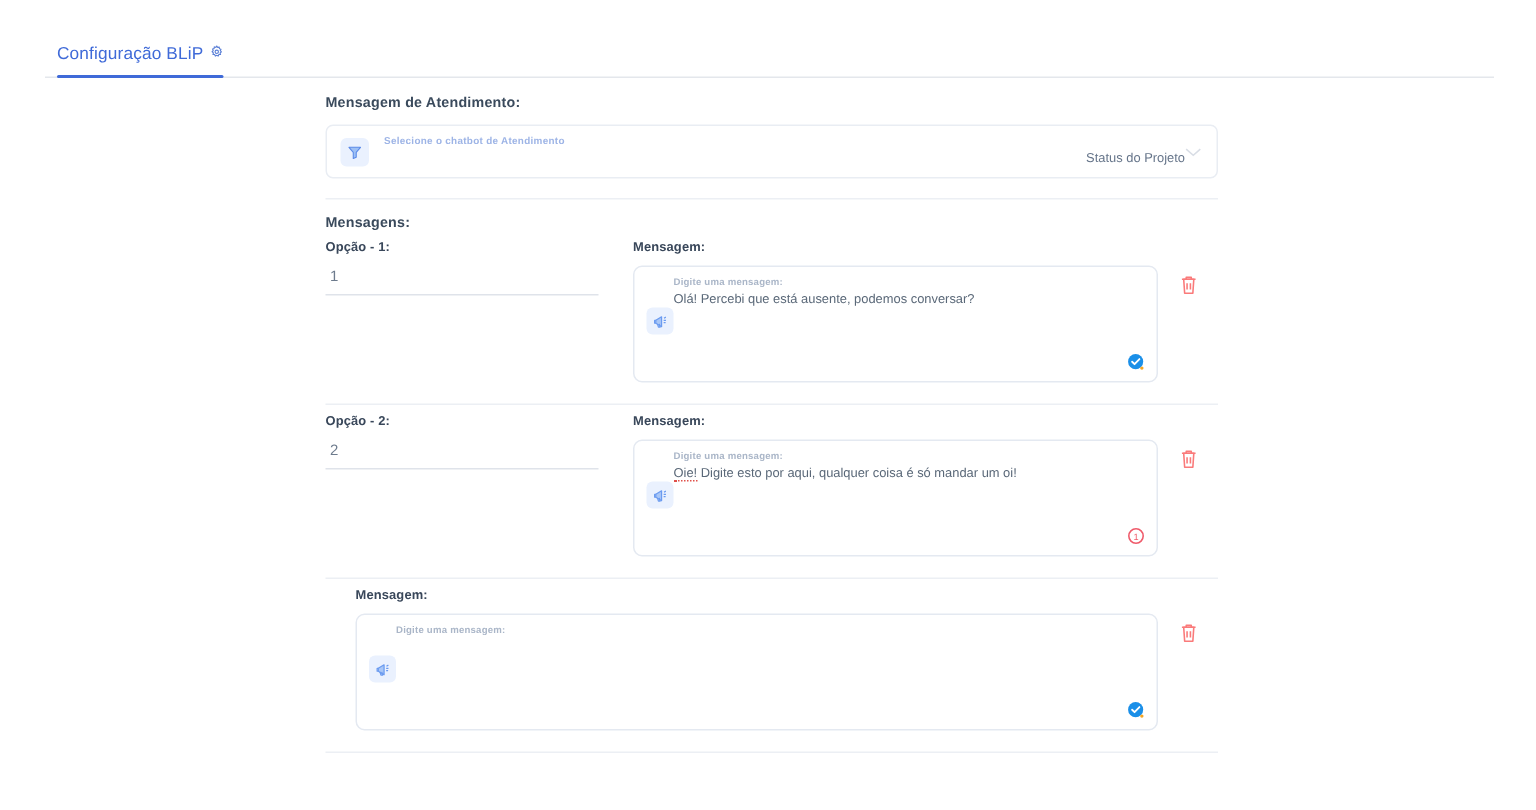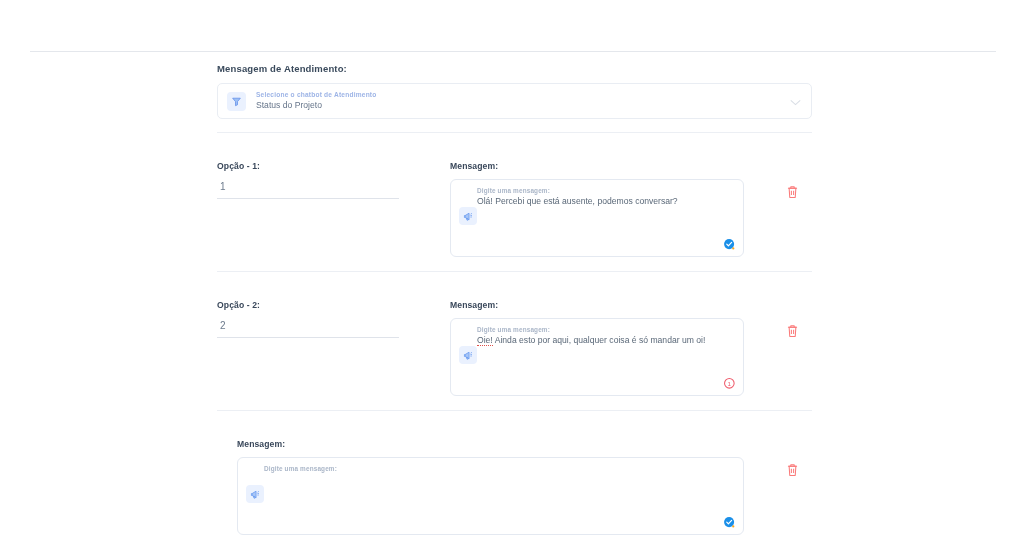--- a/index.html
+++ b/index.html
@@ -88,38 +88,38 @@
     font-size: 6.6px;
     font-weight: bold;
     color: #9db4e6;
     letter-spacing: .2px;
   }
   .sel-value {
     display: block;
     font-size: 8.6px;
     color: #66758a;
     margin-top: 2.5px;
+    text-align: right;
   }
   .chev { flex: 0 0 auto; opacity: .55; }
 
   .divider {
     height: 1px;
     background: #eceff4;
     margin: 13px 0 0 0;
     width: 595px;
   }
 
   .mensagens-hd { margin-top: 10px; }
 
   
   .row {
     display: flex;
-    margin-top: 28px;
+    margin-top: 5px;
     width: 595px;
-    gap: 28px;
   }
   .col-opt { width: 185px; flex: 0 0 185px; }
   .col-msg { flex: 1 1 auto; margin-left: 20px; position: relative; }
   .col-del { width: 40px; flex: 0 0 40px; display: flex; justify-content: center; padding-top: 24px; }
 
   .field-label {
     font-size: 8.6px;
     font-weight: bold;
     color: #39475a;
     letter-spacing: .1px;
@@ -180,20 +180,29 @@
     height: 1px;
     background: #eceff4;
     width: 595px;
     margin-top: 14px;
   }
 </style>
 </head>
 <body>
 
 <div class="tabbar">
+  <button class="tab active">
+    <span>Configuração BLiP</span>
+    <span class="tico">
+      <svg width="9" height="9" viewBox="0 0 24 24" fill="none" stroke="#5a7fd6" stroke-width="2">
+        <circle cx="12" cy="12" r="3"></circle>
+        <path d="M12 2l1.6 2.3 2.7-.6.5 2.8 2.6 1-1.1 2.6 1.9 2.1-2.2 1.8.6 2.8-2.8.2-1.3 2.5L12 18.4 9.5 19.5l-1.3-2.5-2.8-.2.6-2.8L3.8 12l1.9-2.1L4.6 7.3l2.6-1 .5-2.8 2.7.6z"></path>
+      </svg>
+    </span>
+  </button>
 </div>
 
 <div class="form">
 
   <div class="section-label">Mensagem de Atendimento:</div>
 
   <div class="select-wrap">
     <div class="select-box">
       <span class="sel-icon">
         <svg width="11" height="11" viewBox="0 0 20 20" fill="#9dc0f5" stroke="#5b8ae8" stroke-width="1.3" stroke-linejoin="round">
@@ -207,20 +216,21 @@
       <span class="chev">
         <svg width="11" height="7" viewBox="0 0 14 8" fill="none" stroke="#b9c2d0" stroke-width="1.3">
           <path d="M1 1.4L7 6.6 13 1.4"></path>
         </svg>
       </span>
     </div>
   </div>
 
   <div class="divider"></div>
 
+  <div class="section-label mensagens-hd">Mensagens:</div>
 
   <div class="row">
     <div class="col-opt">
       <div class="field-label">Opção - 1:</div>
       <input class="opt-input" type="text" value="1" style="">
     </div>
     <div class="col-msg">
       <div class="field-label">Mensagem:</div>
       <div class="msg-box">
         <div class="msg-float">Digite uma mensagem:</div>
@@ -261,21 +271,21 @@
     <div class="col-opt">
       <div class="field-label">Opção - 2:</div>
       <input class="opt-input" type="text" value="2" style="">
     </div>
     <div class="col-msg">
       <div class="field-label">Mensagem:</div>
       <div class="msg-box">
         <div class="msg-float">Digite uma mensagem:</div>
         <div class="msg-text">
           <span class="spell">Oie!</span>
-          <span>Ainda esto por aqui, qualquer coisa é só mandar um oi!</span>
+          <span>Digite esto por aqui, qualquer coisa é só mandar um oi!</span>
         </div>
         <span class="msg-icon">
           <svg width="11" height="11" viewBox="0 0 20 20" fill="none" stroke="#6b9bf0" stroke-width="1.5" stroke-linejoin="round">
             <path d="M4 8.2l7-4.2v12L4 11.8z" fill="#a9c7f7"></path>
             <path d="M4 8.2H2.6v3.6H4"></path>
             <path d="M6 12.6l1.2 4h2l-1-4"></path>
             <path d="M13.5 8.4h2.8M13.5 11h2.4M13.9 5.8l2.3-1.4"></path>
           </svg>
         </span>
         <span class="status-badge">

